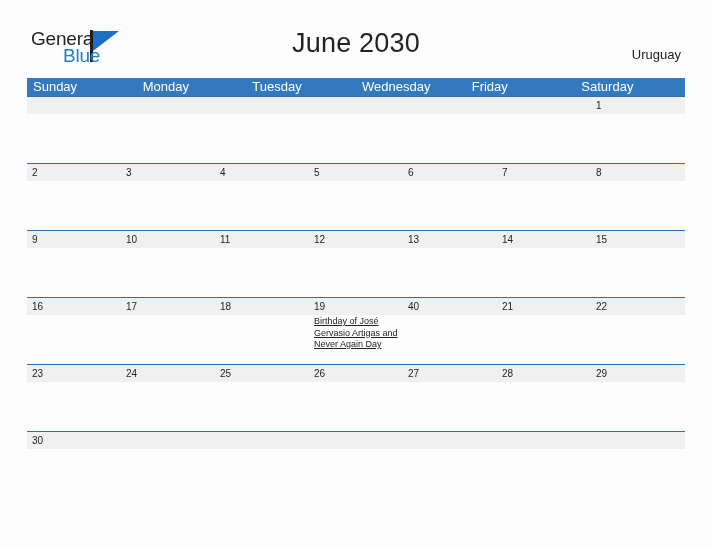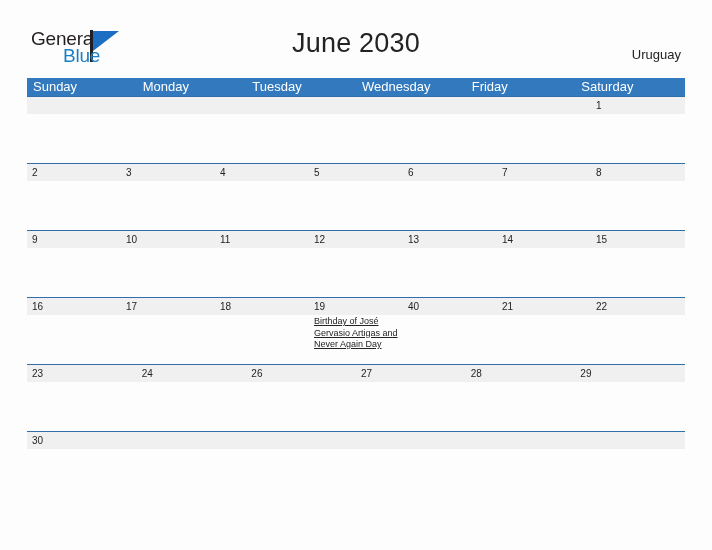--- a/index.html
+++ b/index.html
@@ -345,20 +345,24 @@
       <div class="cells">
         <div class="cell">
             <div class="daynum">23</div>
             <div class="event"></div>
           </div>
         <div class="cell">
             <div class="daynum">24</div>
             <div class="event"></div>
           </div>
         <div class="cell">
+            <div class="daynum">25</div>
+            <div class="event"></div>
+          </div>
+        <div class="cell">
             <div class="daynum">26</div>
             <div class="event"></div>
           </div>
         <div class="cell">
             <div class="daynum">27</div>
             <div class="event"></div>
           </div>
         <div class="cell">
             <div class="daynum">28</div>
             <div class="event"></div>

